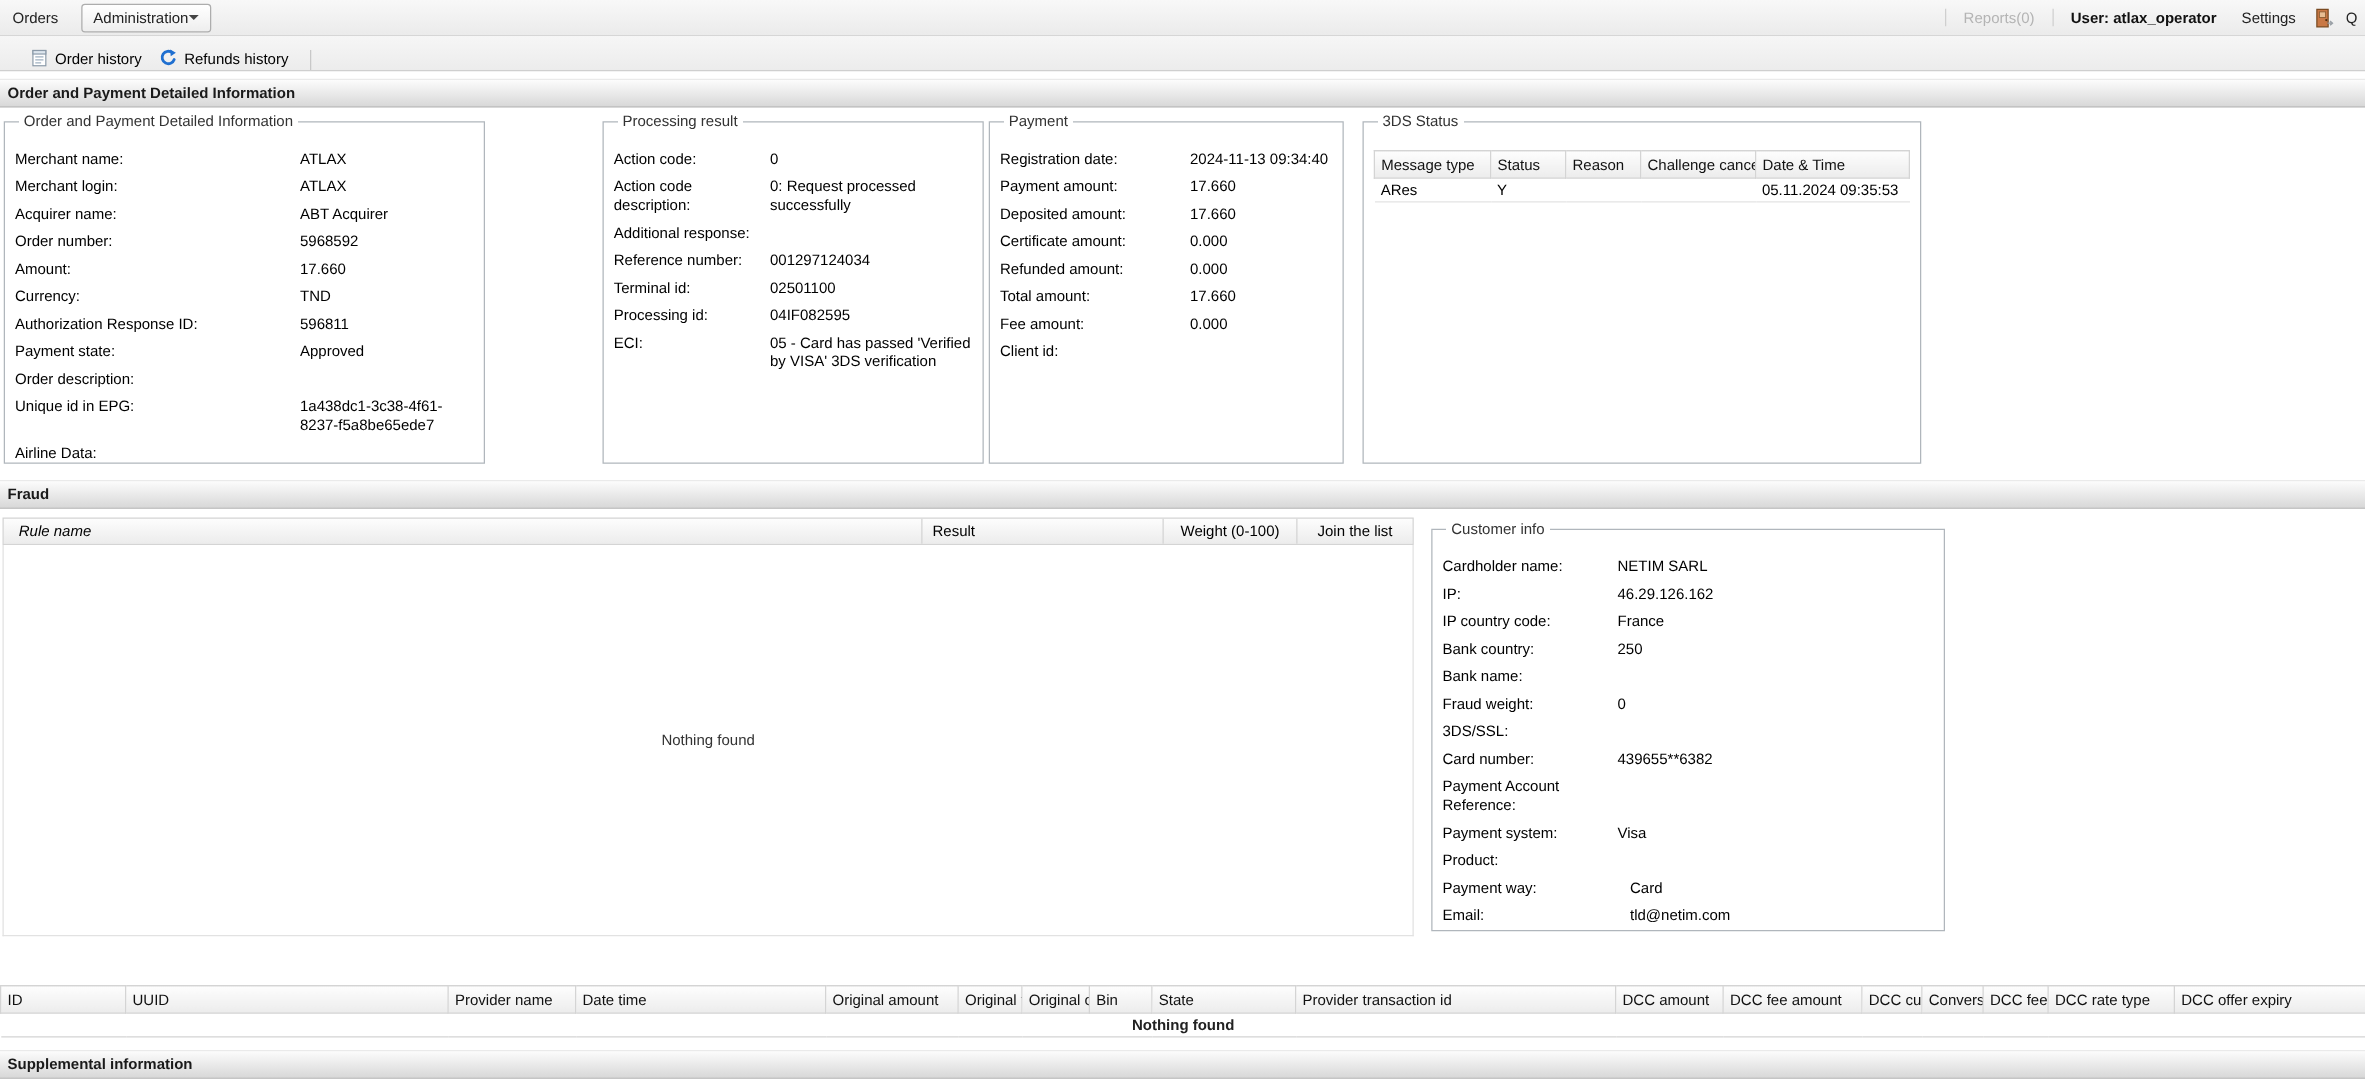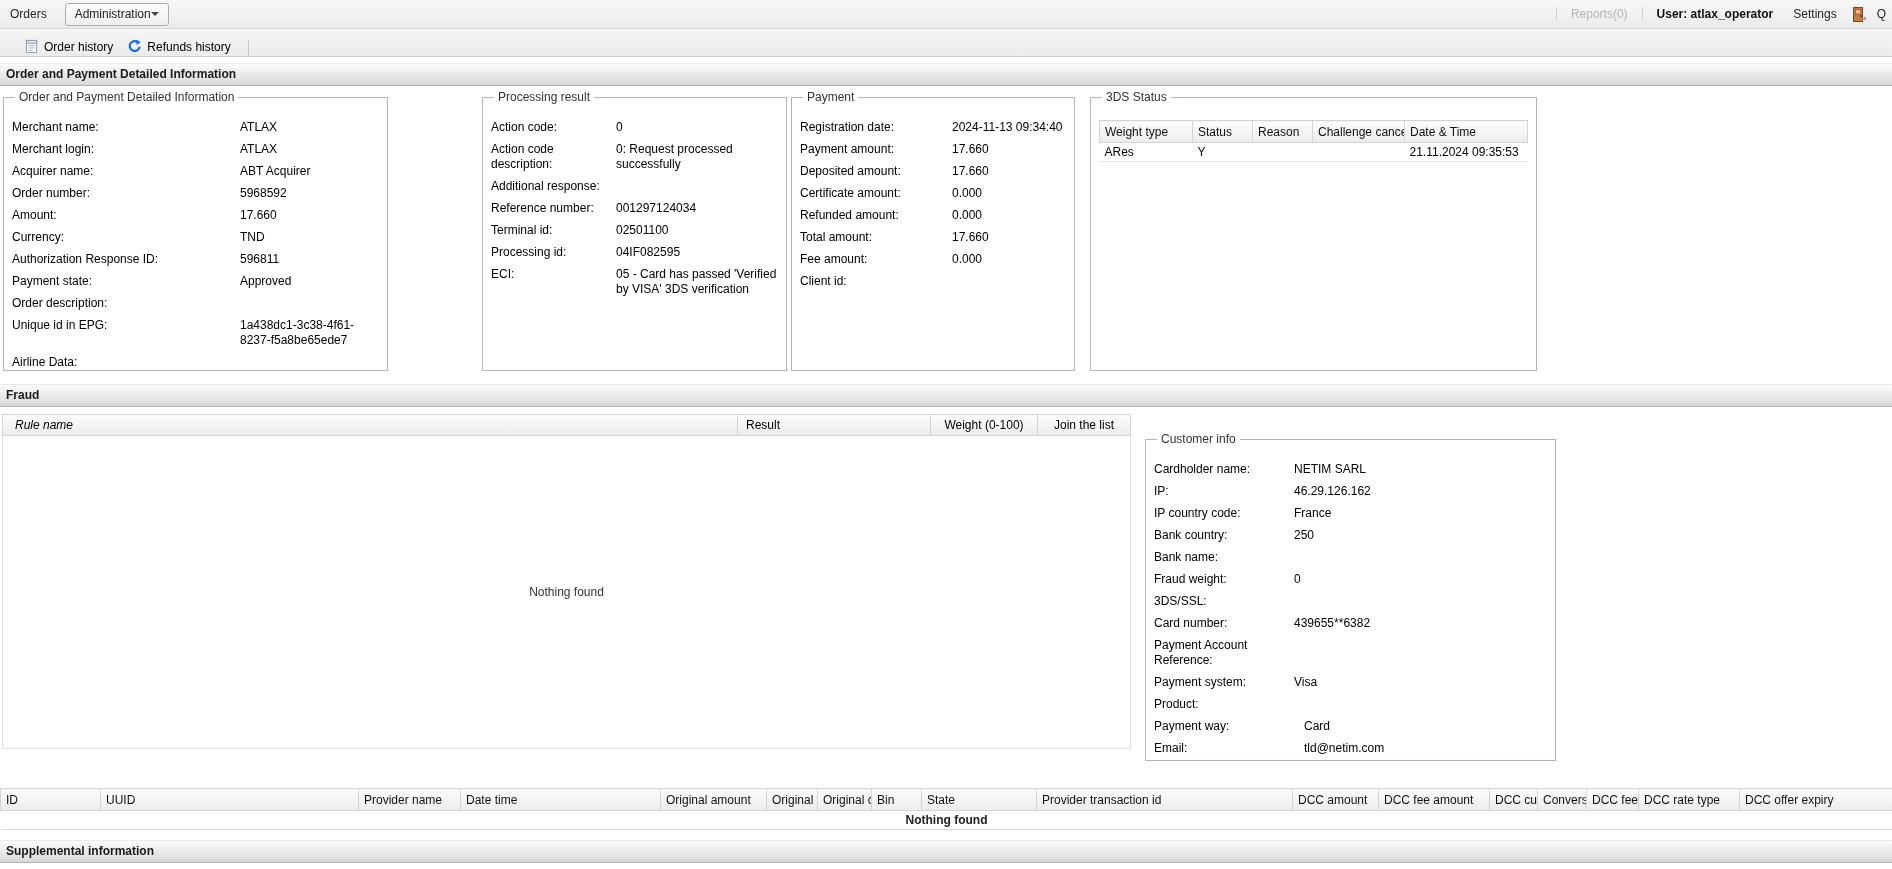--- a/index.html
+++ b/index.html
@@ -43,21 +43,21 @@
   #sec-dcc  { top:758px; }
   #sec-supp { top:840px; }
 
   
   fieldset { position:absolute; border:1px solid #b0b6bc; margin:0; padding:16px 8px 8px 8px; background:#fff; }
   legend { font-size:12px; color:#333; padding:0 4px; margin-left:3px; }
   #fs-order { left:3px;   top:90px; width:385px; height:281px; }
   #fs-proc  { left:482px; top:90px; width:305px; height:281px; }
   #fs-pay   { left:791px; top:90px; width:284px; height:281px; }
   #fs-tds   { left:1090px; top:90px; width:445px; height:281px; }
-  #fs-cust  { left:1145px; top:416px; width:411px; height:329px;margin-top:16px; }
+  #fs-cust  { left:1145px; top:416px; width:411px; height:329px; }
 
   .frow { display:flex; margin-bottom:7px; line-height:15px; }
   .frow .lbl { flex-shrink:0; }
   .frow .val { flex:1; word-wrap:break-word; }
   #fs-order .lbl { width:228px; }
   #fs-proc  .lbl { width:125px; }
   #fs-pay   .lbl { width:152px; }
   #fs-cust  .lbl { width:140px; }
 
   
@@ -267,34 +267,34 @@
     <table class="grid" id="tds-grid">
       <colgroup>
         <col style="width:93px">
           <col style="width:60px">
           <col style="width:60px">
           <col style="width:92px">
           <col style="width:123px">
       </colgroup>
       <thead>
         <tr>
-          <th>Weight type</th>
+          <th>Message type</th>
           <th>Status</th>
           <th>Reason</th>
           <th>Challenge cancel</th>
           <th>Date &amp; Time</th>
         </tr>
       </thead>
       <tbody>
         <tr>
           <td>ARes</td>
           <td>Y</td>
           <td></td>
           <td></td>
-          <td>21.11.2024 09:35:53</td>
+          <td>05.11.2024 09:35:53</td>
         </tr>
       </tbody>
     </table>
   </fieldset>
 
   <div class="fraud-head">
     <div class="fh c0">Rule name</div>
     <div class="fh c1">Result</div>
     <div class="fh c2">Weight (0-100)</div>
     <div class="fh c3">Join the list</div>

